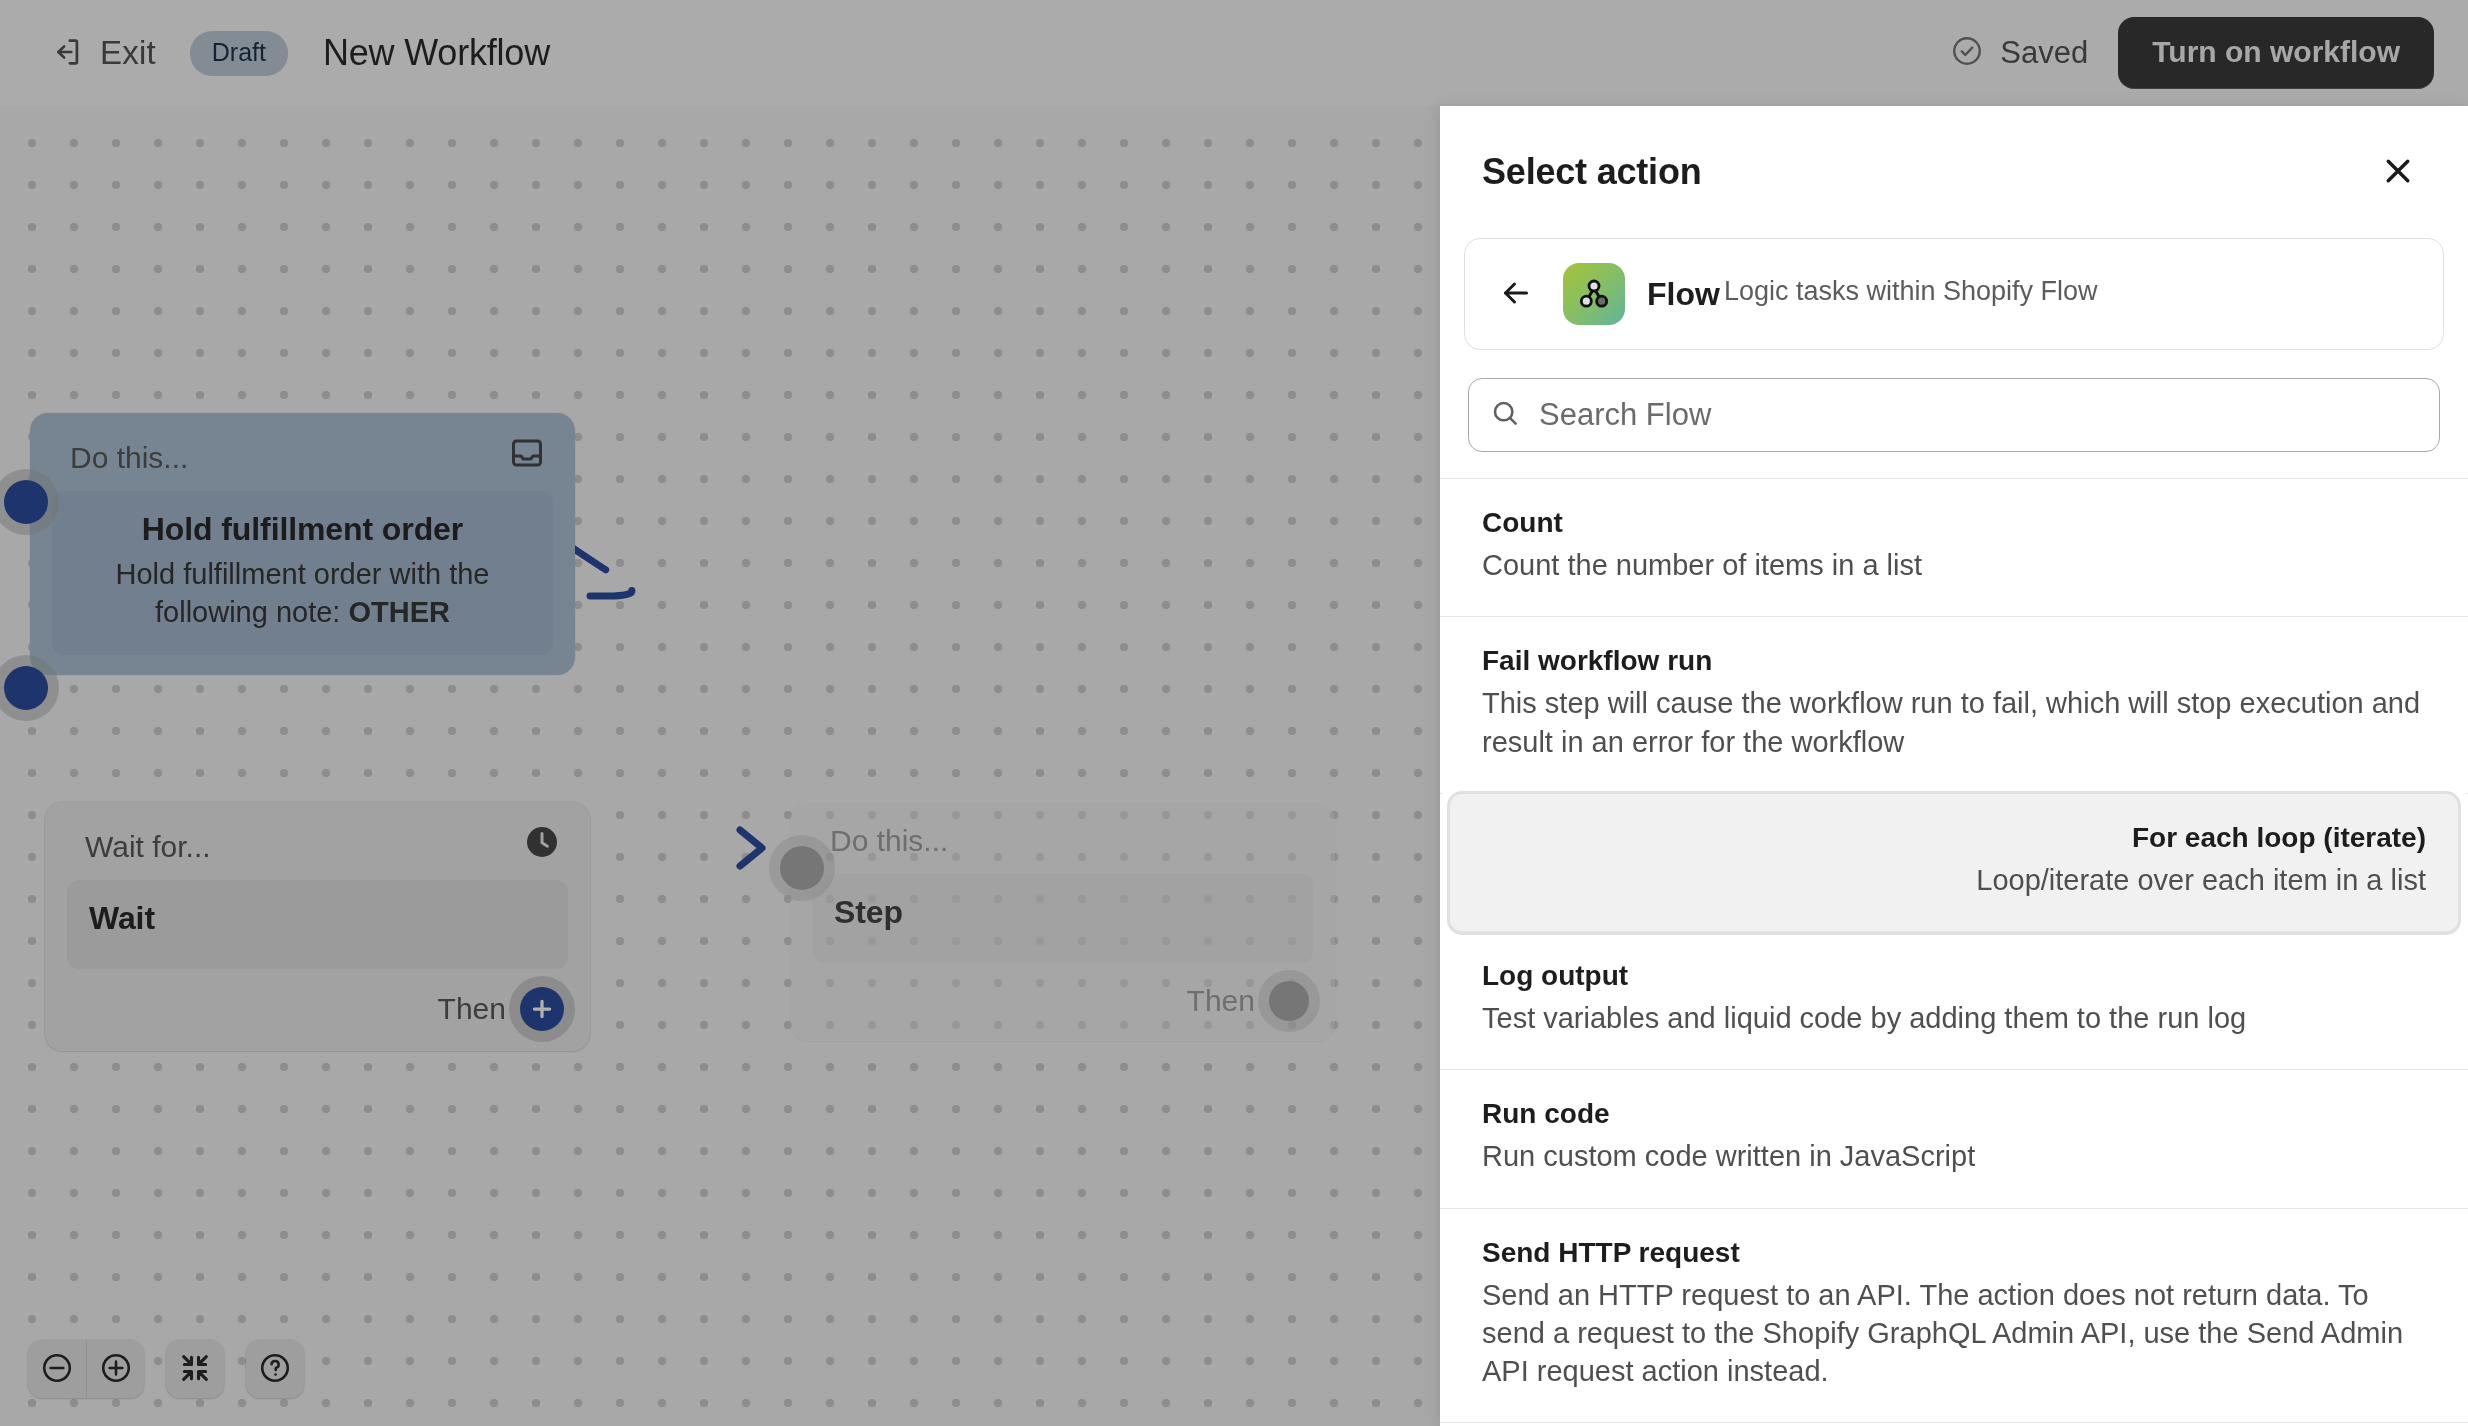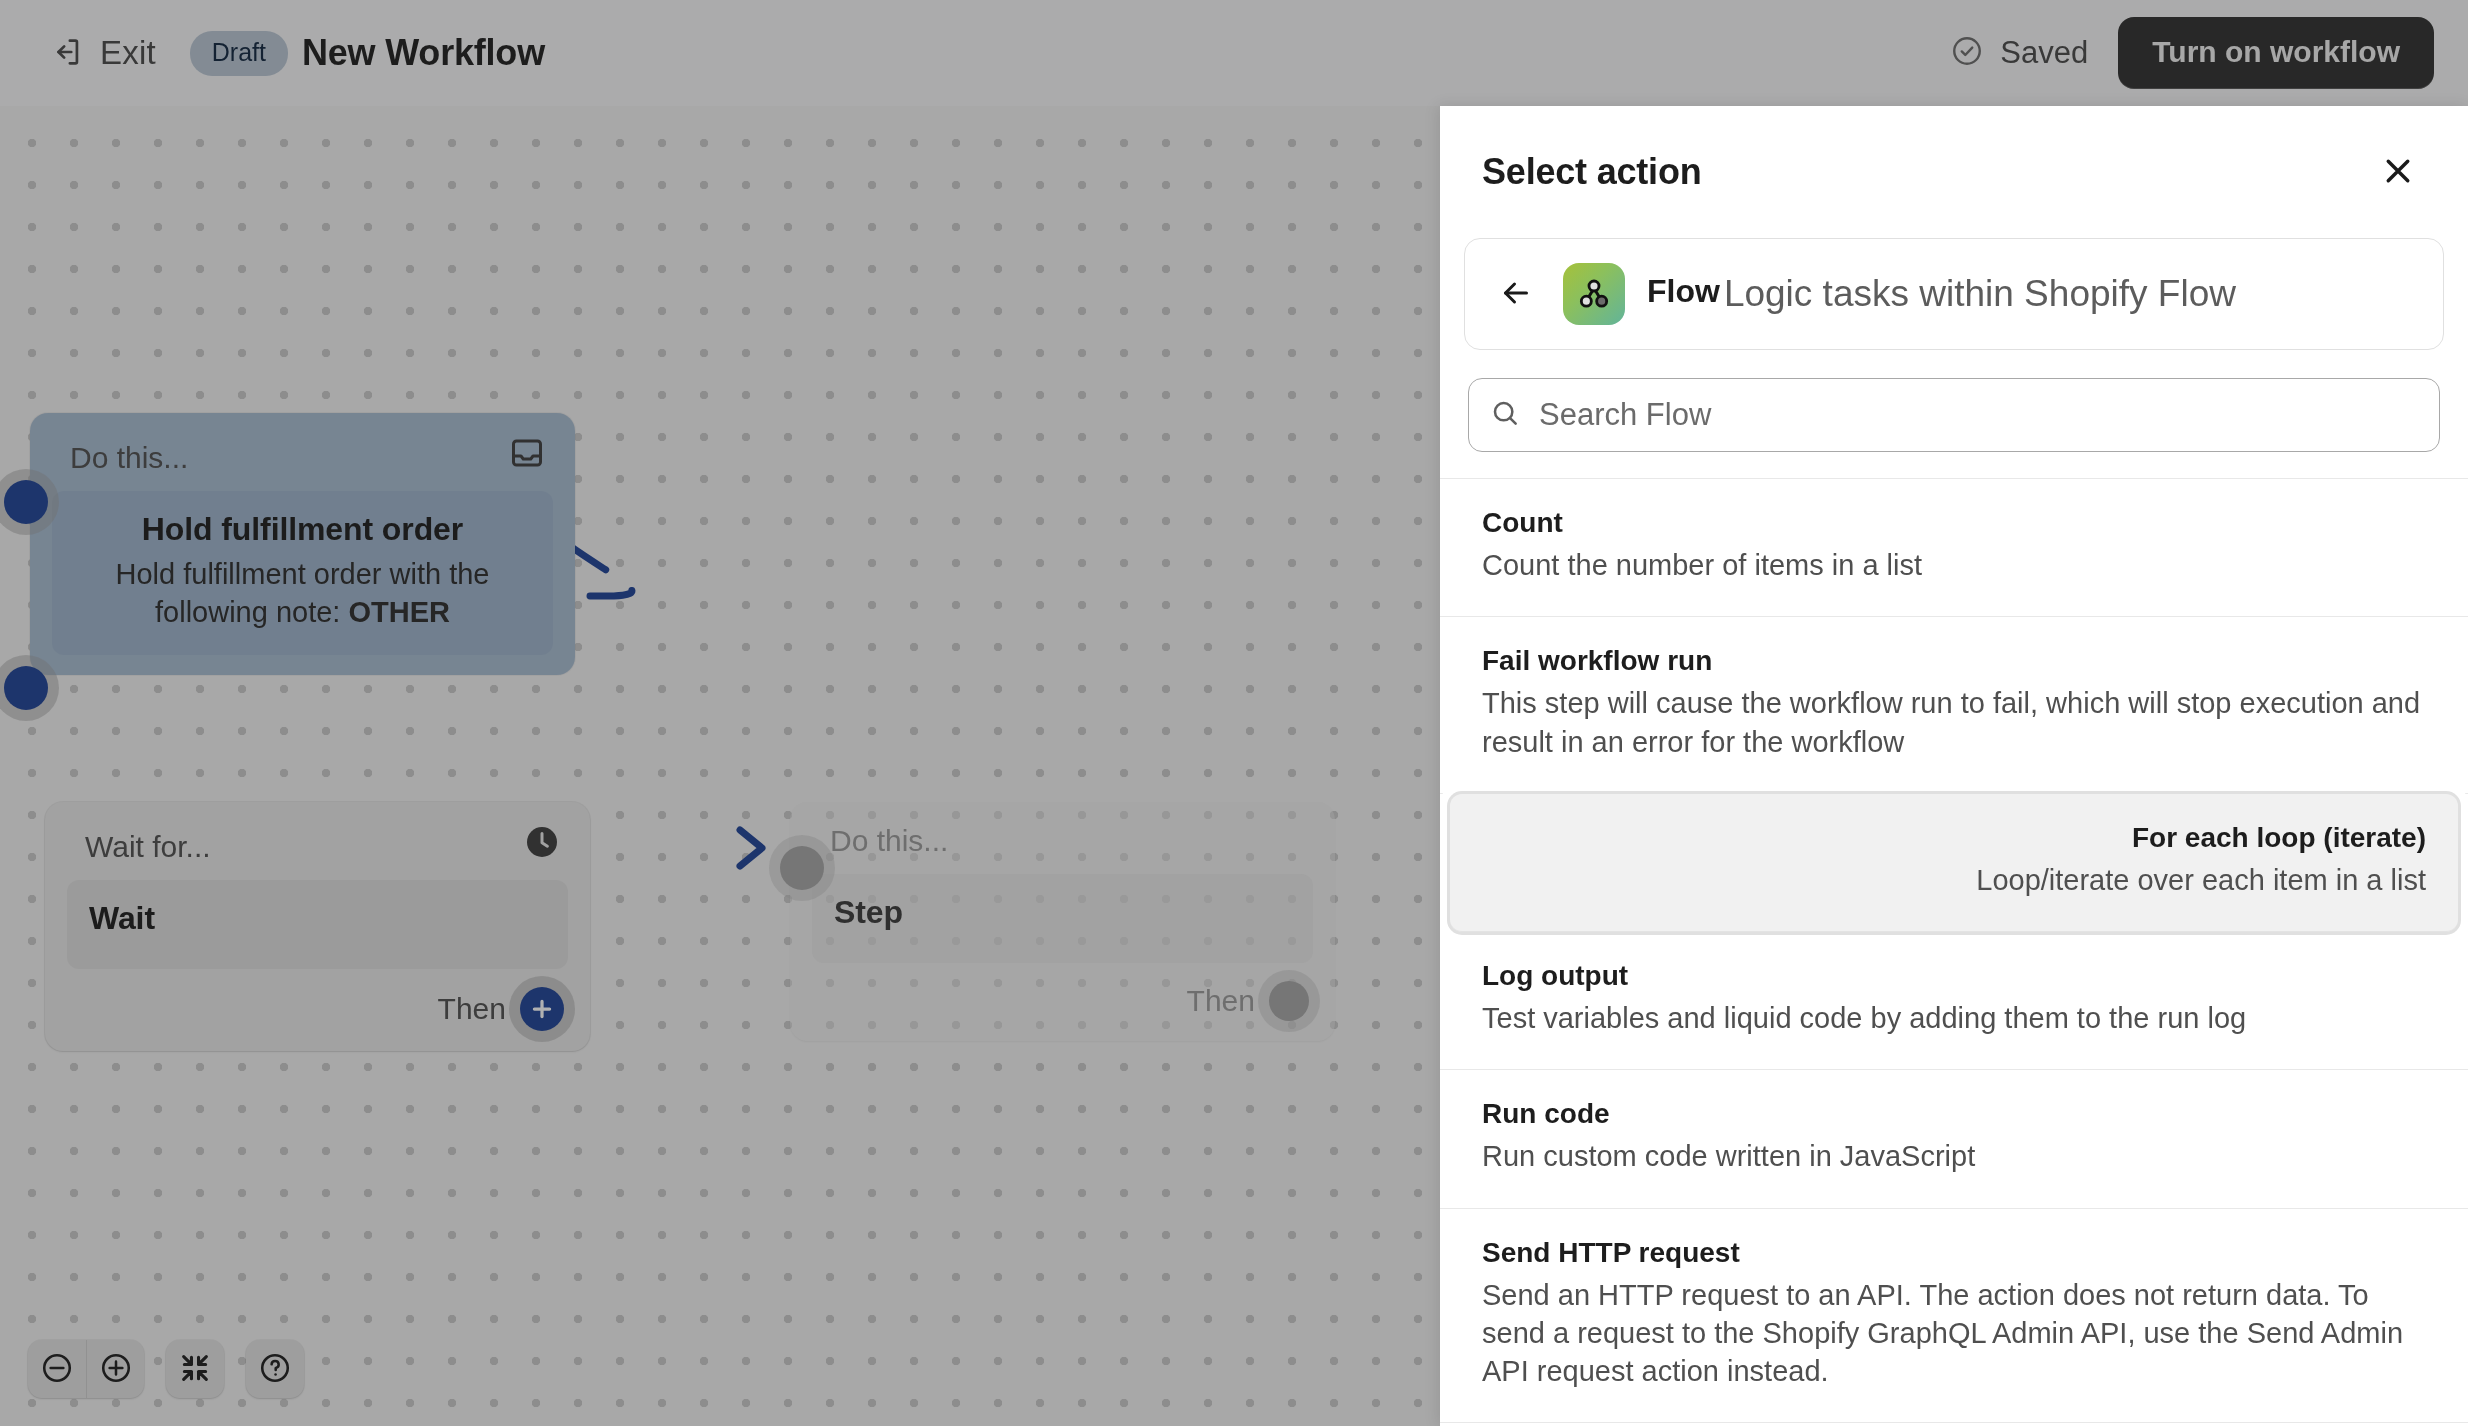--- a/index.html
+++ b/index.html
@@ -54,23 +54,23 @@
     margin-left: 18px;
     background: #b9c6d4;
     color: #122740;
     font-size: 25px;
     font-weight: 500;
     padding: 9px 22px 11px;
     border-radius: 22px;
     line-height: 1;
   }
   .wf-title {
-    margin-left: 14px;
+    margin-left: 35px;
     font-size: 36px;
-    font-weight: 700;
+    font-weight: 400;
     color: #1f1f1f;
     letter-spacing: -0.2px;
   }
   #topbar-right {
     margin-left: auto;
     display: flex;
     align-items: center;
     padding-right: 34px;
     gap: 30px;
   }
@@ -278,21 +278,21 @@
   }
   .app-icon {
     width: 62px; height: 62px;
     border-radius: 16px;
     background: linear-gradient(135deg, #a6c13a 0%, #8cc05c 40%, #62b49a 100%);
     display: flex; align-items: center; justify-content: center;
     flex: 0 0 auto;
   }
   .app-texts { display: flex; flex-direction: row; gap: 4px; }
   .app-name { font-size: 32px; font-weight: 700; color: #1d1d1d; }
-  .app-sub { font-size: 37px; color: #5c5c5c; }
+  .app-sub { font-size: 27px; color: #5c5c5c; }
 
   .search-wrap { padding: 28px 28px 26px 28px; }
   .search-box {
     position: relative;
     display: flex; align-items: center;
     border: 1px solid #a8a8a8;
     border-radius: 14px;
     height: 74px;
     padding: 0 20px;
     background: #fff;

